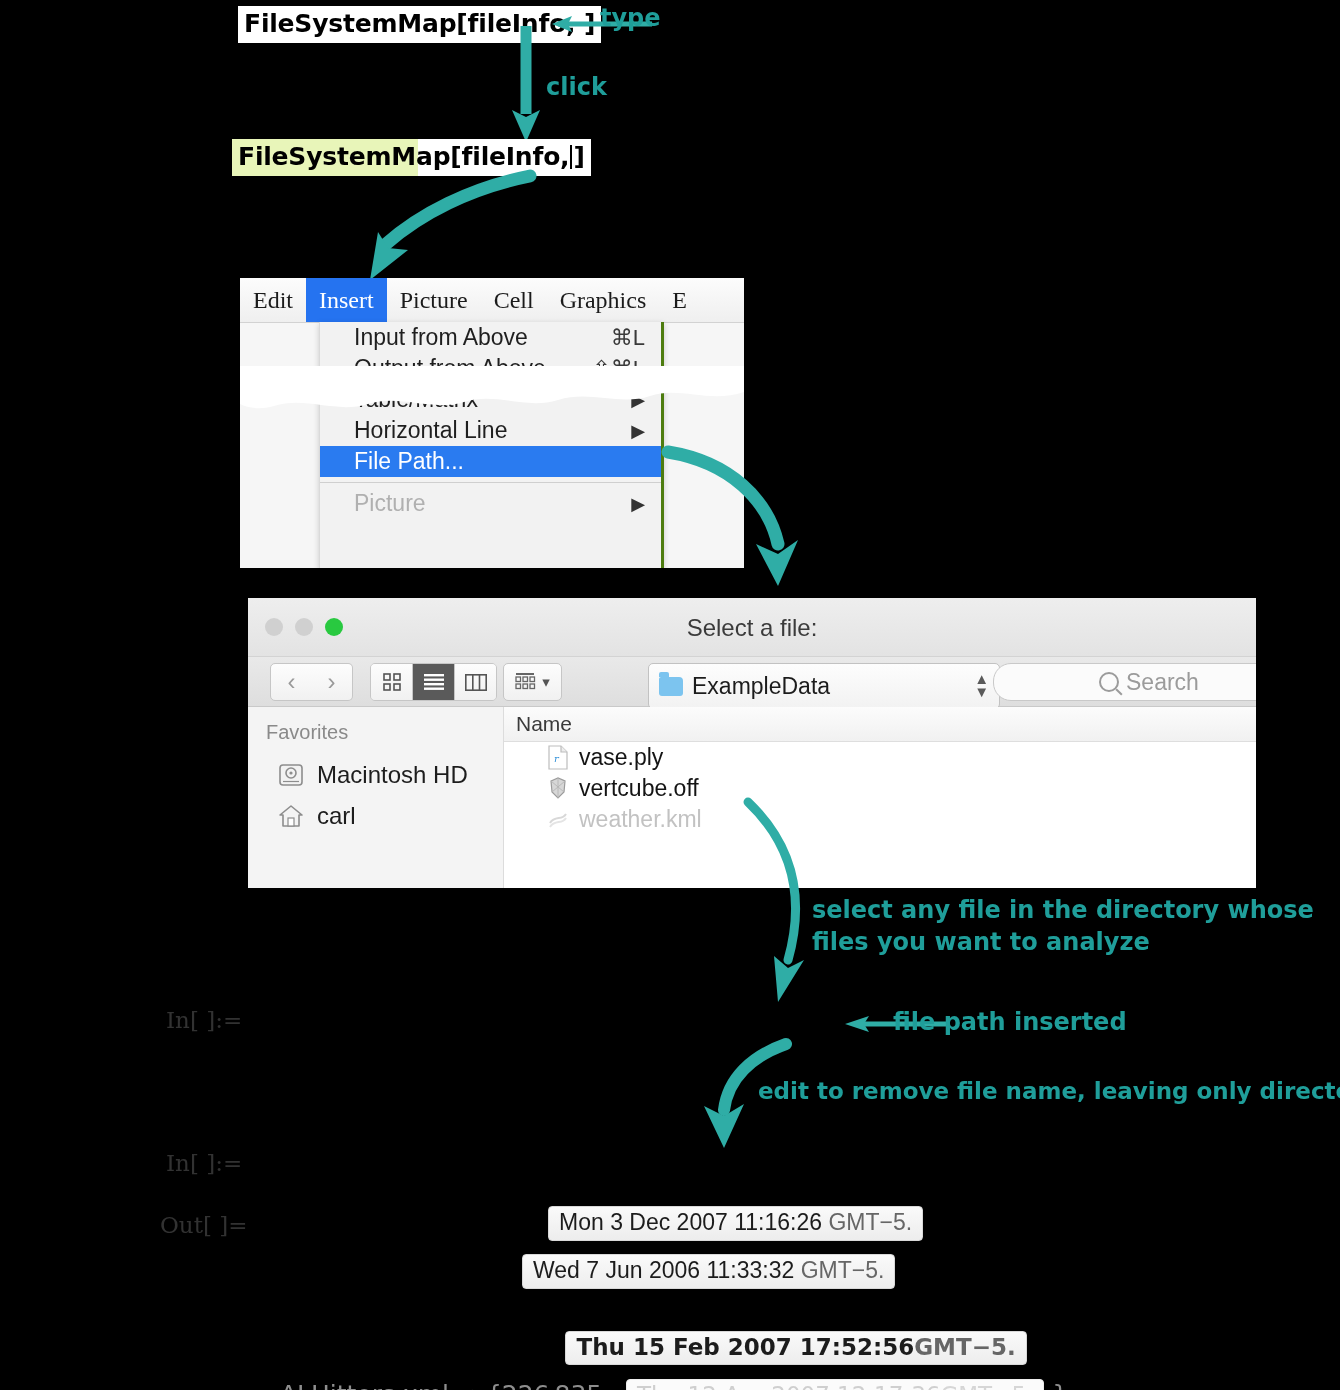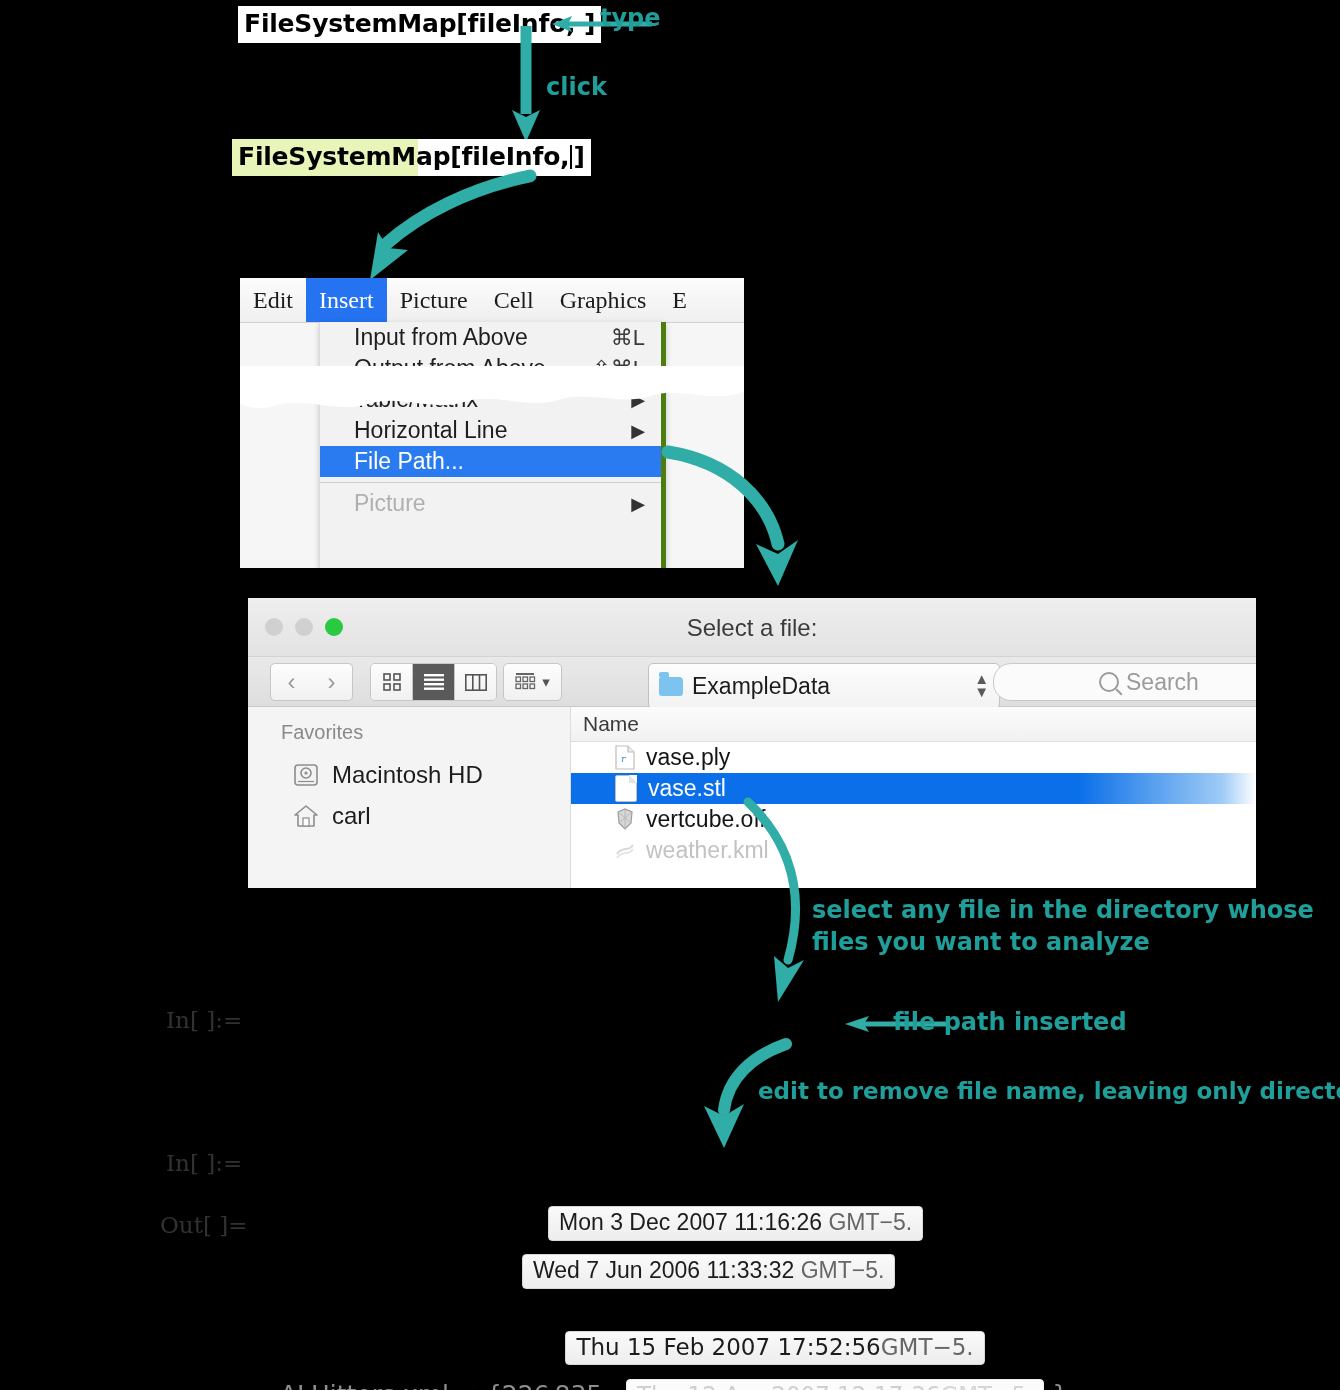--- a/index.html
+++ b/index.html
@@ -80,21 +80,21 @@
     background: #2573f0;
     color: #ffffff;
   }
   #menu-dropdown {
     position: absolute;
     left: 79px; top: 44px;
     width: 341px; height: 246px;
     background: #f2f2f2;
     box-shadow: 0 2px 6px rgba(0,0,0,0.18);
     border-left: 1px solid #dadada;
-    border-right: 5px solid #4d7c0f;
+    border-right: 3px solid #4d7c0f;
     border-bottom: 1px solid #dadada;
   }
   .menu-row {
     height: 31px;
     display: flex; align-items: center;
     padding: 0 16px 0 34px;
     font-size: 23px;
     color: #1f1f1f;
     position: relative;
     white-space: nowrap;
@@ -226,26 +226,25 @@
     content: ""; position: absolute; right: -6px; bottom: -3px;
     width: 8px; height: 2px; background: #9b9b9b;
     transform: rotate(45deg);
   }
   #search-placeholder {
     margin-left: 27px; font-size: 23px; color: #9b9b9b;
   }
 
   #dlg-body { position: relative; height: 182px; display: flex; }
   #sidebar {
-    width: 323px; height: 182px;
+    width: 256px; height: 182px;
     background: #f4f4f4;
     border-right: 1px solid #dcdcdc;
     padding-top: 14px;
     box-sizing: border-box;
-    padding-left: 15px;
   }
   #sidebar-header {
     font-size: 20px; color: #8a8a8a; padding-left: 18px; margin-bottom: 10px;
   }
   .fav-row {
     display: flex; align-items: center;
     height: 41px; padding-left: 30px;
     font-size: 24px; color: #1d1d1d;
   }
   .fav-icon { width: 26px; height: 26px; margin-right: 13px; position: relative; }
@@ -485,24 +484,20 @@
         <span class="fileicon">
           <svg width="20" height="25">
             <path d="M1 1 L13 1 L19 7 L19 24 L1 24 Z" fill="#fff" stroke="#bdbdbd" stroke-width="1.2"></path>
             <path d="M13 1 L13 7 L19 7" fill="#ededed" stroke="#bdbdbd" stroke-width="1.2"></path>
             <text x="6" y="17" font-size="10" fill="#2f8fd8" font-family="DejaVu Serif, serif" font-style="italic">r</text>
           </svg>
         </span>
         <span>vase.ply</span>
       </div>
 
-      <div class="file-row selected">
-        <span class="fileicon doc-icon"></span>
-        <span>vase.stl</span>
-      </div>
 
       <div class="file-row">
         <span class="fileicon">
           <svg width="20" height="25">
             <path d="M3 5 L10 2 L17 5 L16 16 L10 22 L4 16 Z" fill="#d7d7d7" stroke="#9b9b9b" stroke-width="1.2"></path>
             <path d="M10 2 L10 22 M3 5 L16 16 M17 5 L4 16" stroke="#b4b4b4" stroke-width="0.9"></path>
           </svg>
         </span>
         <span>vertcube.off</span>
       </div>
@@ -553,18 +548,18 @@
 </div>
 
 <div class="abs" style="left:522px; top:1254px;">
   <span class="datebox">
     <span>Wed 7 Jun 2006 11:33:32</span>
     <span class="tz">GMT−5.</span>
   </span>
 </div>
 
 <div class="abs res-line" style="left:264px; top:1302px; color:#000; font-weight:bold;">
-  <span>afiro.mps</span><span> </span><span>→</span><span> </span><span style="font-weight:normal;">{</span><span>3244,</span><span>  </span><span class="datebox" style="font-weight:normal;text-align:right;"><span>Thu 15 Feb 2007 17:52:56</span><span class="tz">GMT−5.</span></span><span style="font-weight:normal;"> </span><span style="font-weight:normal;">},</span>
+  <span>afiro.mps</span><span> </span><span>→</span><span> </span><span style="font-weight:normal;">{</span><span>3244,</span><span>  </span><span class="datebox" style="font-weight:bold;text-align:right;"><span>Thu 15 Feb 2007 17:52:56</span><span class="tz">GMT−5.</span></span><span style="font-weight:normal;"> </span><span style="font-weight:normal;">},</span>
 </div>
 
 <div class="abs res-line" style="left:264px; top:1350px; color:#8e8e8e;">
   <span>ALHitters.xml</span><span> </span><span>→</span><span> </span><span>{</span><span>226 835,</span><span>  </span><span class="datebox" style="color:#cfcfcf;border-color:#ececec;background:#fbfbfb;box-shadow:none;"><span>Thu 12 Apr 2007 12:17:36</span><span class="tz" style="color:#d6d6d6;">GMT−5.</span></span><span> </span><span>},</span>
 </div>
 
 </body></html>

